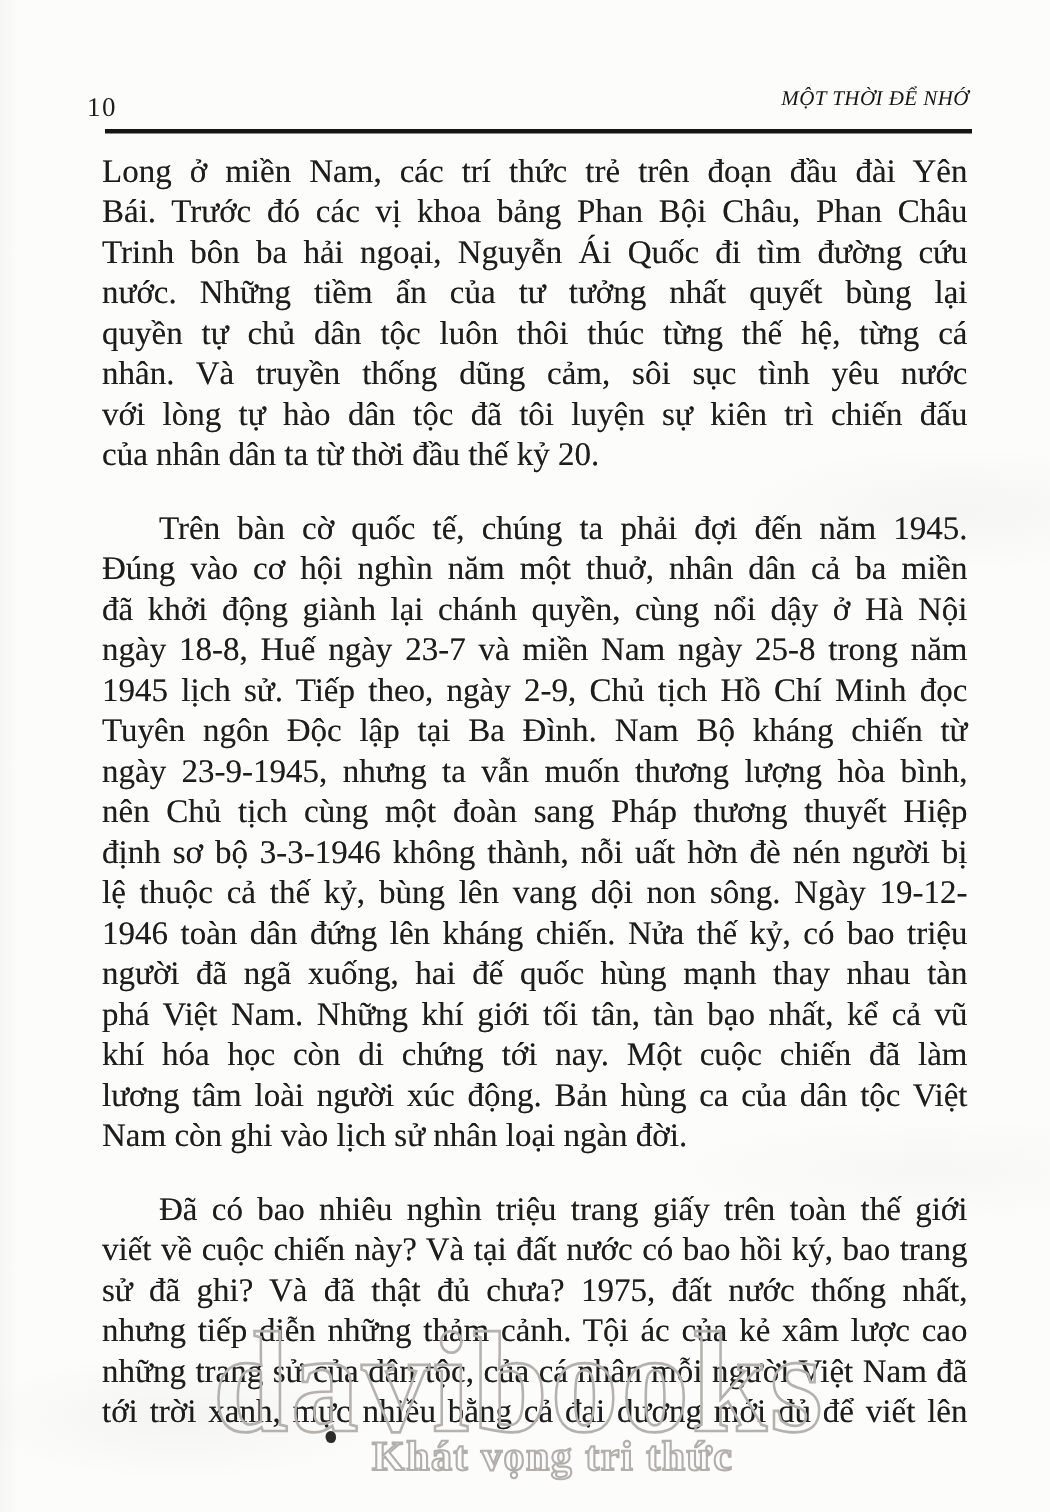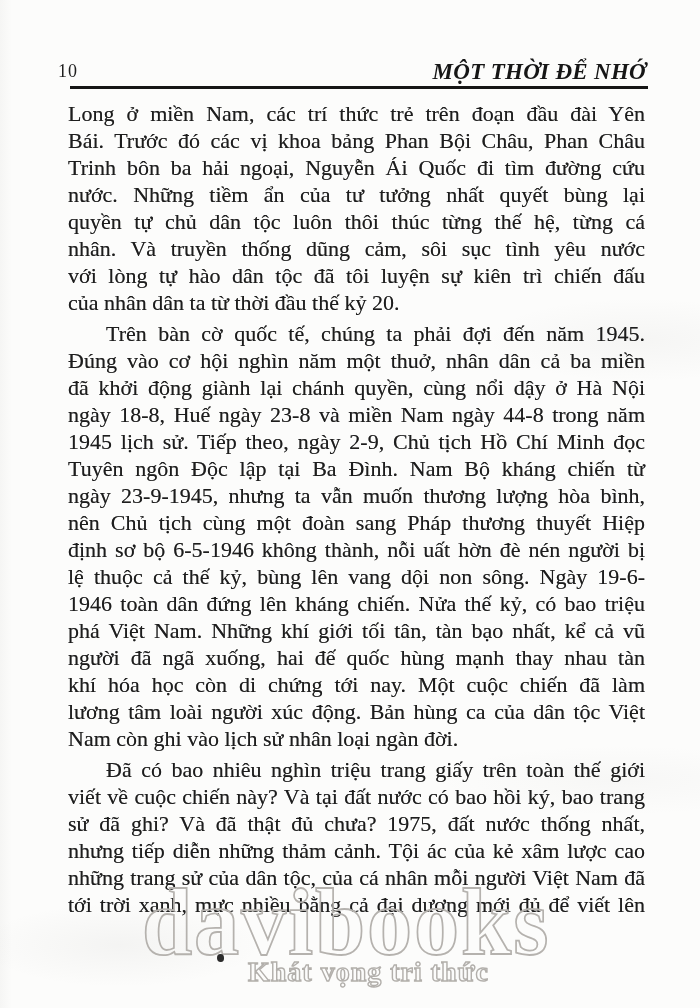--- a/index.html
+++ b/index.html
@@ -28,22 +28,22 @@
     left: 58px;
     top: 61px;
     font-size: 18px;
     color: #1e1e1e;
     letter-spacing: 1px;
   }
   .running-title {
     position: absolute;
     right: 54px;
     top: 59px;
-    font-size: 23px;
-    font-weight: bold;
+    font-size: 14px;
+    font-weight: normal;
     font-style: italic;
     color: #161616;
     letter-spacing: 0.3px;
     white-space: nowrap;
   }
   .header-rule {
     position: absolute;
     left: 70px;
     right: 52px;
     top: 86px;
@@ -54,21 +54,21 @@
   .body-text {
     position: absolute;
     left: 68px;
     top: 100px;
     width: 577px;
     font-size: 22px;
     color: #1d1d1d;
     text-shadow: 0 0 0.4px rgba(20,20,20,0.55);
   }
   .para { margin: 0; }
-  .para + .para { margin-top: 4px; }
+  .para + .para { margin-top: 22px; }
   .bline {
     height: 27px;
     line-height: 27px;
     text-align: justify;
     text-align-last: justify;
     white-space: nowrap;
     overflow: visible;
   }
   .bline.last-left {
     text-align-last: left;
@@ -132,30 +132,30 @@
         <div class="bline">nước. Những tiềm ẩn của tư tưởng nhất quyết bùng lại</div>
         <div class="bline">quyền tự chủ dân tộc luôn thôi thúc từng thế hệ, từng cá</div>
         <div class="bline">nhân. Và truyền thống dũng cảm, sôi sục tình yêu nước</div>
         <div class="bline">với lòng tự hào dân tộc đã tôi luyện sự kiên trì chiến đấu</div>
         <div class="bline last-left">của nhân dân ta từ thời đầu thế kỷ 20.</div>
       </div>
       <div class="para">
         <div class="bline indent">Trên bàn cờ quốc tế, chúng ta phải đợi đến năm 1945.</div>
         <div class="bline">Đúng vào cơ hội nghìn năm một thuở, nhân dân cả ba miền</div>
         <div class="bline">đã khởi động giành lại chánh quyền, cùng nổi dậy ở Hà Nội</div>
-        <div class="bline">ngày 18-8, Huế ngày 23-8 và miền Nam ngày 44-8 trong năm</div>
+        <div class="bline">ngày 18-8, Huế ngày 23-7 và miền Nam ngày 25-8 trong năm</div>
         <div class="bline">1945 lịch sử. Tiếp theo, ngày 2-9, Chủ tịch Hồ Chí Minh đọc</div>
         <div class="bline">Tuyên ngôn Độc lập tại Ba Đình. Nam Bộ kháng chiến từ</div>
         <div class="bline">ngày 23-9-1945, nhưng ta vẫn muốn thương lượng hòa bình,</div>
         <div class="bline">nên Chủ tịch cùng một đoàn sang Pháp thương thuyết Hiệp</div>
-        <div class="bline">định sơ bộ 6-5-1946 không thành, nỗi uất hờn đè nén người bị</div>
-        <div class="bline">lệ thuộc cả thế kỷ, bùng lên vang dội non sông. Ngày 19-6-</div>
+        <div class="bline">định sơ bộ 3-3-1946 không thành, nỗi uất hờn đè nén người bị</div>
+        <div class="bline">lệ thuộc cả thế kỷ, bùng lên vang dội non sông. Ngày 19-12-</div>
         <div class="bline">1946 toàn dân đứng lên kháng chiến. Nửa thế kỷ, có bao triệu</div>
+        <div class="bline">người đã ngã xuống, hai đế quốc hùng mạnh thay nhau tàn</div>
         <div class="bline">phá Việt Nam. Những khí giới tối tân, tàn bạo nhất, kể cả vũ</div>
-        <div class="bline">người đã ngã xuống, hai đế quốc hùng mạnh thay nhau tàn</div>
         <div class="bline">khí hóa học còn di chứng tới nay. Một cuộc chiến đã làm</div>
         <div class="bline">lương tâm loài người xúc động. Bản hùng ca của dân tộc Việt</div>
         <div class="bline last-left">Nam còn ghi vào lịch sử nhân loại ngàn đời.</div>
       </div>
       <div class="para">
         <div class="bline indent">Đã có bao nhiêu nghìn triệu trang giấy trên toàn thế giới</div>
         <div class="bline">viết về cuộc chiến này? Và tại đất nước có bao hồi ký, bao trang</div>
         <div class="bline">sử đã ghi? Và đã thật đủ chưa? 1975, đất nước thống nhất,</div>
         <div class="bline">nhưng tiếp diễn những thảm cảnh. Tội ác của kẻ xâm lược cao</div>
         <div class="bline">những trang sử của dân tộc, của cá nhân mỗi người Việt Nam đã</div>

